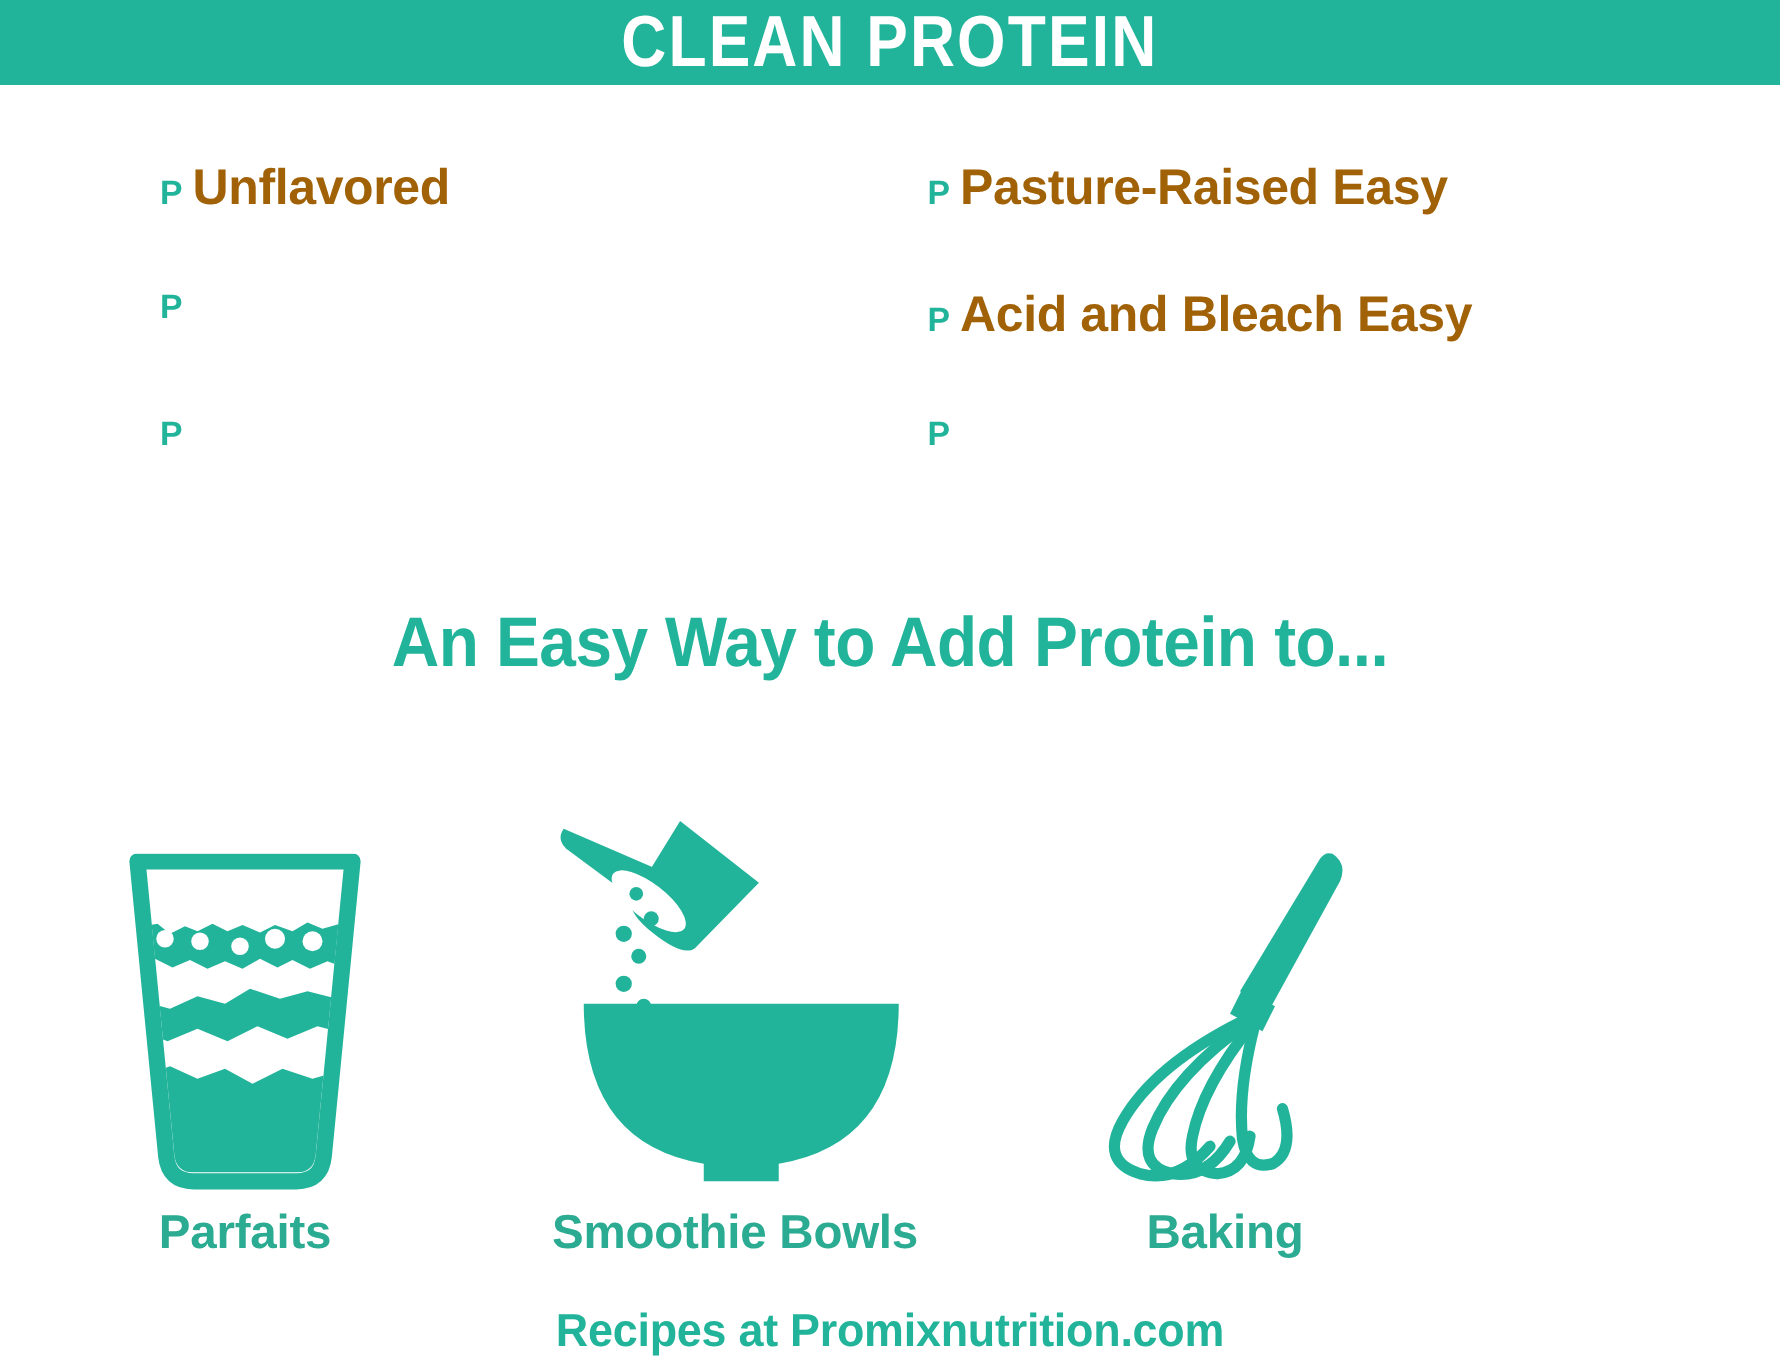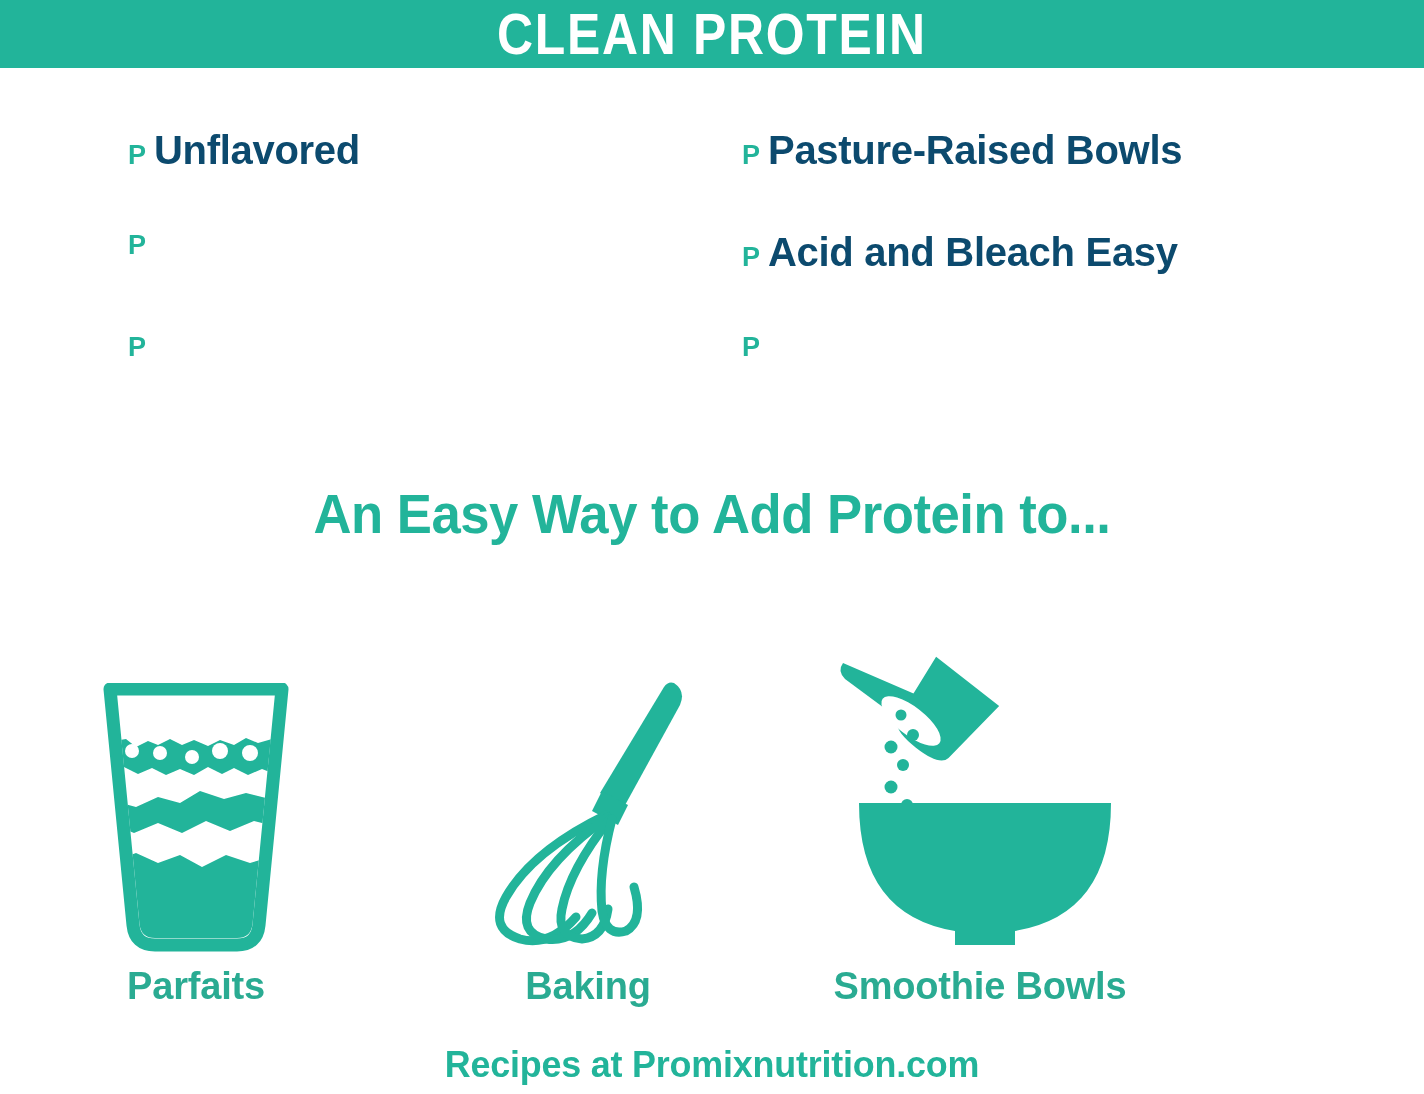--- a/index.html
+++ b/index.html
@@ -64,21 +64,21 @@
     flex: 0 0 auto;
     width: 26px;
     color: #22b49a;
     font-family: "Liberation Sans", sans-serif;
     font-weight: bold;
     font-size: 27px;
     line-height: 1;
     letter-spacing: 0;
   }
   .benefit-label {
-    color: #0c4a6e;
+    color: #a16207;
     font-family: "Liberation Sans", sans-serif;
     font-weight: bold;
     font-size: 40px;
     line-height: 1;
     letter-spacing: -0.3px;
     white-space: nowrap;
   }
 
   
   .section-heading {
@@ -170,21 +170,21 @@
     <div class="benefit-item">
       <span class="p-bullet">P</span>
     </div>
 
   </div>
 
   <div class="benefit-col right">
 
     <div class="benefit-item">
       <span class="p-bullet">P</span>
-      <span class="benefit-label">Pasture-Raised Bowls</span>
+      <span class="benefit-label">Pasture-Raised Easy</span>
     </div>
 
     <div class="benefit-item">
       <span class="p-bullet">P</span>
       <span class="benefit-label">Acid and Bleach Easy</span>
     </div>
 
     <div class="benefit-item">
       <span class="p-bullet">P</span>
     </div>
@@ -223,58 +223,58 @@
           <path d="M18 178 L40 170 L62 180 L84 172 L106 184 L130 172 L154 180 L182 172
                    L182 268 L18 268 Z" fill="#22b49a"></path>
         </g>
       </svg>
     </div>
     <div class="usecase-label">Parfaits</div>
   </div>
 
   <div class="usecase">
     <div class="art">
+      <svg width="310" height="300" viewBox="0 0 310 300">
+
+        <path d="M18 10 Q12 18 20 26 L74 66 L92 42 Z" fill="#22b49a"></path>
+
+        <g transform="rotate(38 118 60)">
+          <path d="M78 20 L158 20 L150 92 Q148 104 118 104 Q88 104 86 92 Z" fill="#22b49a"></path>
+        </g>
+
+        <ellipse cx="86" cy="68" rx="36" ry="14" transform="rotate(38 86 68)" fill="#ffffff"></ellipse>
+        <path d="M58 52 Q72 48 96 62 Q116 76 112 90 Q104 96 86 84 Q62 68 58 52 Z" fill="#22b49a" opacity="0"></path>
+
+        <circle cx="76" cy="62" r="5.5" fill="#22b49a"></circle>
+        <circle cx="88" cy="82" r="6" fill="#22b49a"></circle>
+        <circle cx="66" cy="94" r="6.5" fill="#22b49a"></circle>
+        <circle cx="78" cy="112" r="6" fill="#22b49a"></circle>
+        <circle cx="66" cy="134" r="6.5" fill="#22b49a"></circle>
+        <circle cx="82" cy="152" r="6" fill="#22b49a"></circle>
+
+        <path d="M34 150 L286 150 Q286 262 190 278 L190 292 L130 292 L130 278 Q34 262 34 150 Z" fill="#22b49a"></path>
+      </svg>
+    </div>
+    <div class="usecase-label">Smoothie Bowls</div>
+  </div>
+
+  <div class="usecase">
+    <div class="art">
       <svg width="220" height="280" viewBox="0 0 220 280">
 
         <path d="M196 10 Q208 18 202 32 L146 134 L122 120 L186 14 Q190 8 196 10 Z" fill="#22b49a"></path>
 
         <path d="M124 118 L150 132 L140 152 L114 138 Z" fill="#22b49a"></path>
 
         <g fill="none" stroke="#22b49a" stroke-width="9" stroke-linecap="round">
           <path d="M128 142 Q54 178 28 224 Q10 256 42 266 Q72 274 98 244"></path>
           <path d="M130 144 Q70 186 52 230 Q40 260 68 266 Q96 270 114 240"></path>
           <path d="M132 146 Q92 196 84 236 Q78 264 104 266 Q126 264 130 236"></path>
           <path d="M134 146 Q120 200 124 238 Q128 264 148 258 Q166 248 156 214"></path>
         </g>
       </svg>
     </div>
     <div class="usecase-label">Baking</div>
   </div>
 
-  <div class="usecase">
-    <div class="art">
-      <svg width="310" height="300" viewBox="0 0 310 300">
-
-        <path d="M18 10 Q12 18 20 26 L74 66 L92 42 Z" fill="#22b49a"></path>
-
-        <g transform="rotate(38 118 60)">
-          <path d="M78 20 L158 20 L150 92 Q148 104 118 104 Q88 104 86 92 Z" fill="#22b49a"></path>
-        </g>
-
-        <ellipse cx="86" cy="68" rx="36" ry="14" transform="rotate(38 86 68)" fill="#ffffff"></ellipse>
-        <path d="M58 52 Q72 48 96 62 Q116 76 112 90 Q104 96 86 84 Q62 68 58 52 Z" fill="#22b49a" opacity="0"></path>
-
-        <circle cx="76" cy="62" r="5.5" fill="#22b49a"></circle>
-        <circle cx="88" cy="82" r="6" fill="#22b49a"></circle>
-        <circle cx="66" cy="94" r="6.5" fill="#22b49a"></circle>
-        <circle cx="78" cy="112" r="6" fill="#22b49a"></circle>
-        <circle cx="66" cy="134" r="6.5" fill="#22b49a"></circle>
-        <circle cx="82" cy="152" r="6" fill="#22b49a"></circle>
-
-        <path d="M34 150 L286 150 Q286 262 190 278 L190 292 L130 292 L130 278 Q34 262 34 150 Z" fill="#22b49a"></path>
-      </svg>
-    </div>
-    <div class="usecase-label">Smoothie Bowls</div>
-  </div>
-
 </div>
 
 <div class="footer">Recipes at Promixnutrition.com</div>
 
 </body></html>

